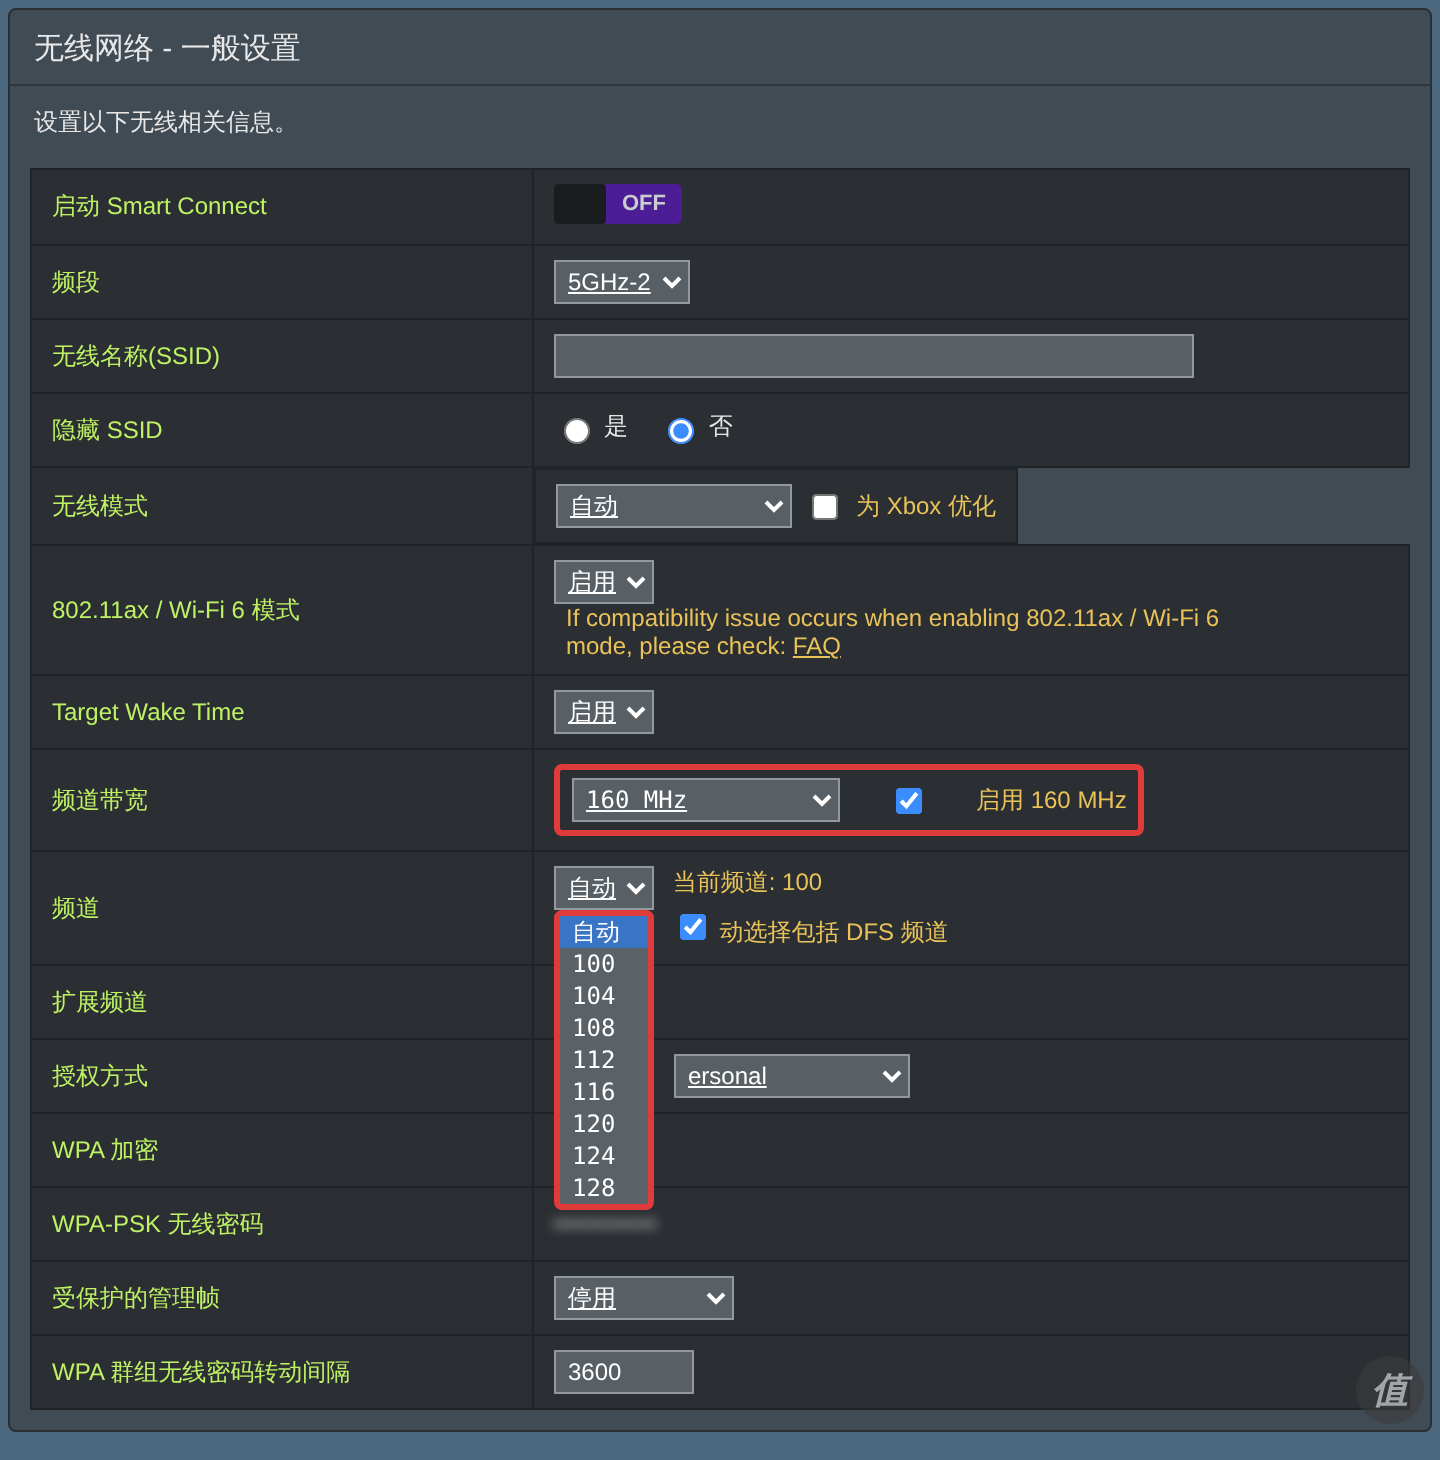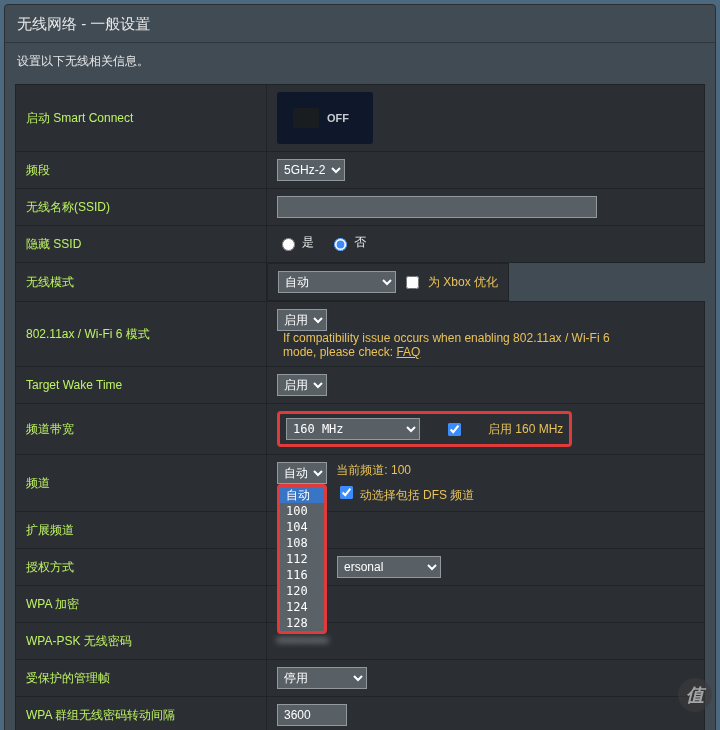--- a/index.html
+++ b/index.html
@@ -4,23 +4,23 @@
 <style>
   html,body{margin:0;padding:0;background:#4d6980;font-family:Arial,"Microsoft YaHei",sans-serif;font-size:12px;color:#fff;}
   .page{width:720px;height:730px;box-sizing:border-box;padding:4px 4px 0 4px;}
   .panel{background:#414b54;border:1px solid #2a2f34;border-radius:4px;box-sizing:border-box;}
   .title{font-size:15px;color:#e8e8e8;padding:10px 12px 8px 12px;border-bottom:1px solid #2f363d;}
   .desc{padding:10px 12px 14px 12px;color:#e8e8e8;}
   .table{width:calc(100% - 20px);margin:0 10px 10px 10px;border-collapse:collapse;}
   .table td{border:1px solid #1f2428;background:#2b2f33;padding:7px 10px;color:#e6e6e6;vertical-align:middle;height:22px;}
   .table td.lbl{width:230px;color:#bef264;}
   .sel,.inp{background:#586066;color:#fff;border:1px solid #91989e;font-family:inherit;font-size:12px;height:22px;box-sizing:border-box;}
-  .sel{padding:0 2px;}
+  .sel{padding:0 2px;text-decoration:underline;}
   .inp{padding:2px 6px;}
-  .toggle{display:inline-flex;align-items:center;background:#0f172a;border-radius:3px;padding:16px;}
+  .toggle{display:inline-flex;align-items:center;background:#4c1d95;border-radius:3px;padding:0;}
   .toggle .knob{width:26px;height:20px;background:#1a1d20;border-radius:2px;}
   .toggle .tx{padding:0 8px;color:#c9cdd1;font-size:11px;font-weight:bold;}
   .radio{accent-color:#3b8cff;}
   .chk{accent-color:#3b8cff;}
   .link{color:#e9c258;text-decoration:underline;cursor:pointer;}
   .warn{color:#e9c258;}
   .hl{border:3px solid #e03b3b;border-radius:4px;padding:4px 6px;display:inline-flex;align-items:center;gap:24px;}
   .ddwrap{position:relative;display:inline-block;vertical-align:top;}
   .ddopen{position:absolute;left:0;top:22px;background:#5a6167;border:3px solid #e03b3b;border-radius:4px;min-width:44px;z-index:10;}
   .ddopen div{padding:1px 6px 0px 6px;color:#fff;font-family:monospace,Arial;font-size:12px;line-height:15px;cursor:pointer;}
@@ -126,21 +126,21 @@
             <span style="display:inline-block;margin-top:4px;"><input type="checkbox" class="chk" checked="" style=""> <span class="warn">动选择包括 DFS 频道</span></span>
           </span>
         </td>
       </tr>
       <tr>
         <td class="lbl">扩展频道</td>
         <td></td>
       </tr>
       <tr>
         <td class="lbl">授权方式</td>
-        <td><span style="display:inline-block;width:60px;"></span><select class="sel" style="width:104px"><option>ersonal</option></select></td>
+        <td><span style="display:inline-block;width:60px;"></span><select class="sel" style="width:118px"><option>ersonal</option></select></td>
       </tr>
       <tr>
         <td class="lbl">WPA 加密</td>
         <td></td>
       </tr>
       <tr>
         <td class="lbl">WPA-PSK 无线密码</td>
         <td><span class="pw">••••••••••</span></td>
       </tr>
       <tr>

